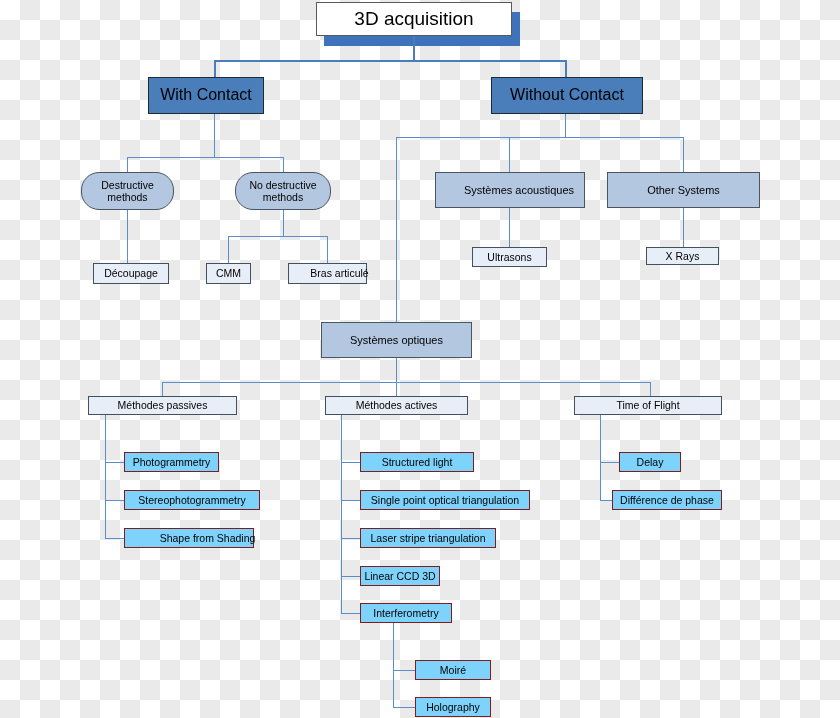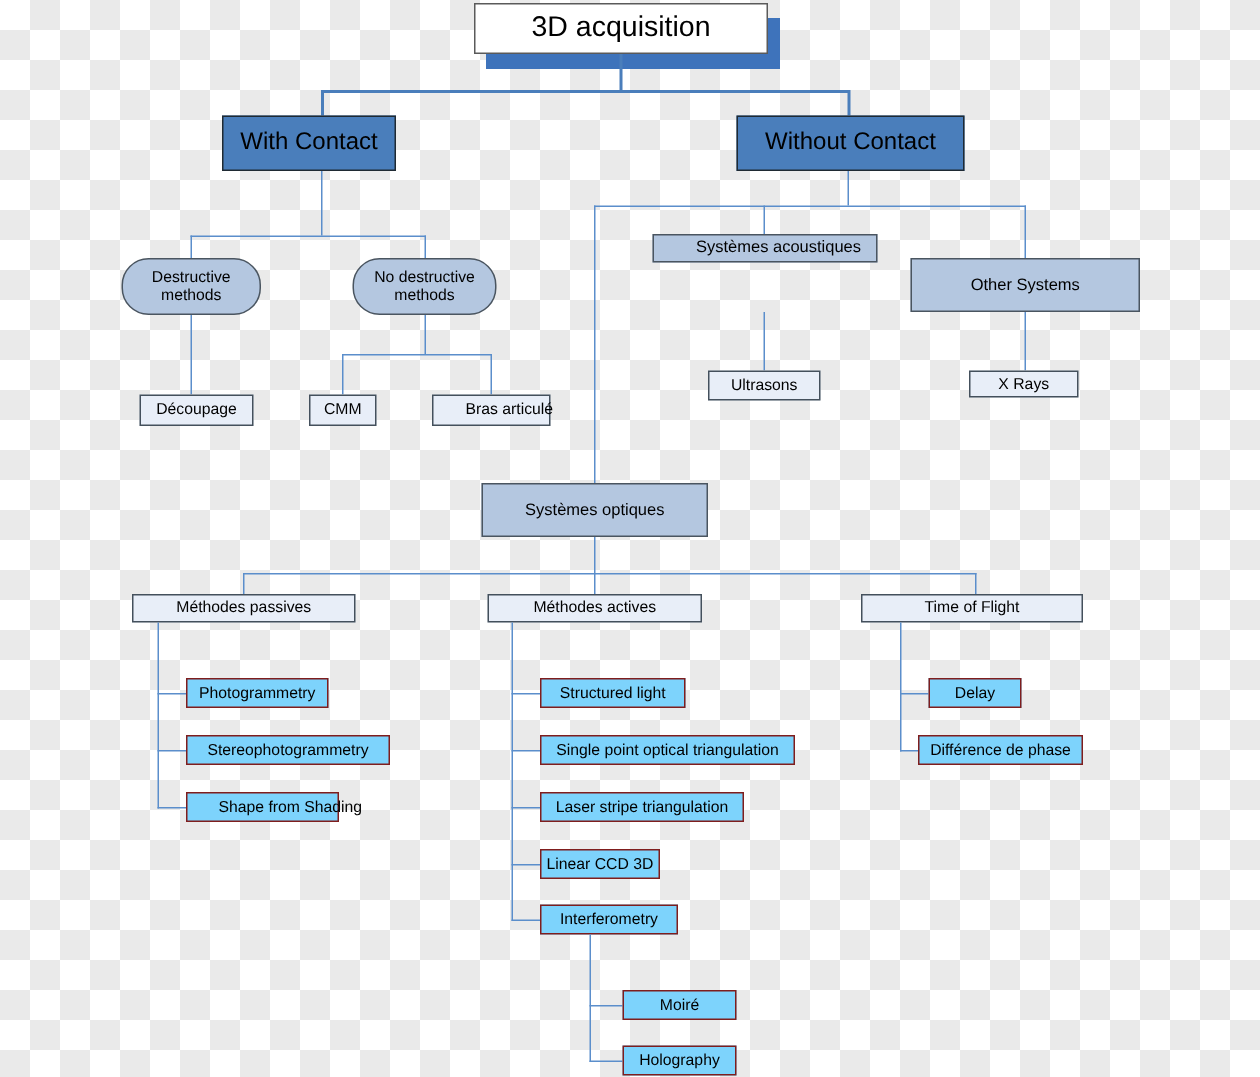--- a/index.html
+++ b/index.html
@@ -123,21 +123,21 @@
       <span>Destructive</span><br>
       <span>methods</span>
     </div>
   </div>
   <div class="node n-l2 two-line" style="left:235px; top:172px; width:96px; height:38px;">
     <div>
       <span>No destructive</span><br>
       <span>methods</span>
     </div>
   </div>
-  <div class="node n-l2 wide" style="left:435px; top:156px; width:150px; height:19px;padding-left:18px;">Systèmes acoustiques</div>
+  <div class="node n-l2 wide" style="left:435px; top:172px; width:150px; height:36px;padding-left:18px;">Systèmes acoustiques</div>
   <div class="node n-l2 wide" style="left:607px; top:172px; width:153px; height:36px;">Other Systems</div>
 
   <div class="ln v" style="left:127px; top:210px; height:53px;"></div>
 
   <div class="ln v" style="left:283px; top:210px; height:26px;"></div>
   <div class="ln h" style="left:228px; top:236px; width:100px;"></div>
   <div class="ln v" style="left:228px; top:236px; height:27px;"></div>
   <div class="ln v" style="left:327px; top:236px; height:27px;"></div>
 
   <div class="ln v" style="left:509px; top:208px; height:39px;"></div>
@@ -162,30 +162,30 @@
   <div class="node n-l3" style="left:325px; top:396px; width:143px; height:19px;">Méthodes actives</div>
   <div class="node n-l3" style="left:574px; top:396px; width:148px; height:19px;">Time of Flight</div>
 
   <div class="ln v" style="left:105px; top:415px; height:124px;"></div>
   <div class="ln h" style="left:105px; top:462px; width:19px;"></div>
   <div class="ln h" style="left:105px; top:500px; width:19px;"></div>
   <div class="ln h" style="left:105px; top:538px; width:19px;"></div>
 
   <div class="node n-l4" style="left:124px; top:452px; width:95px; height:20px;">Photogrammetry</div>
   <div class="node n-l4" style="left:124px; top:490px; width:136px; height:20px;">Stereophotogrammetry</div>
-  <div class="node n-l4" style="left:124px; top:528px; width:102px; height:20px;padding-left:37px;">Shape from Shading</div>
+  <div class="node n-l4" style="left:124px; top:528px; width:130px; height:20px;padding-left:37px;">Shape from Shading</div>
 
   <div class="ln v" style="left:341px; top:415px; height:199px;"></div>
   <div class="ln h" style="left:341px; top:462px; width:19px;"></div>
   <div class="ln h" style="left:341px; top:500px; width:19px;"></div>
   <div class="ln h" style="left:341px; top:538px; width:19px;"></div>
   <div class="ln h" style="left:341px; top:576px; width:19px;"></div>
   <div class="ln h" style="left:341px; top:613px; width:19px;"></div>
 
-  <div class="node n-l4" style="left:360px; top:452px; width:97px; height:20px;">Structured light</div>
+  <div class="node n-l4" style="left:360px; top:452px; width:114px; height:20px;">Structured light</div>
   <div class="node n-l4" style="left:360px; top:490px; width:170px; height:20px;">Single point optical triangulation</div>
   <div class="node n-l4" style="left:360px; top:528px; width:136px; height:20px;">Laser stripe triangulation</div>
   <div class="node n-l4" style="left:360px; top:566px; width:80px; height:20px;">Linear CCD 3D</div>
   <div class="node n-l4" style="left:360px; top:603px; width:92px; height:20px;">Interferometry</div>
 
   <div class="ln v" style="left:393px; top:623px; height:85px;"></div>
   <div class="ln h" style="left:393px; top:670px; width:22px;"></div>
   <div class="ln h" style="left:393px; top:707px; width:22px;"></div>
 
   <div class="node n-l4" style="left:415px; top:660px; width:76px; height:20px;">Moiré</div>

